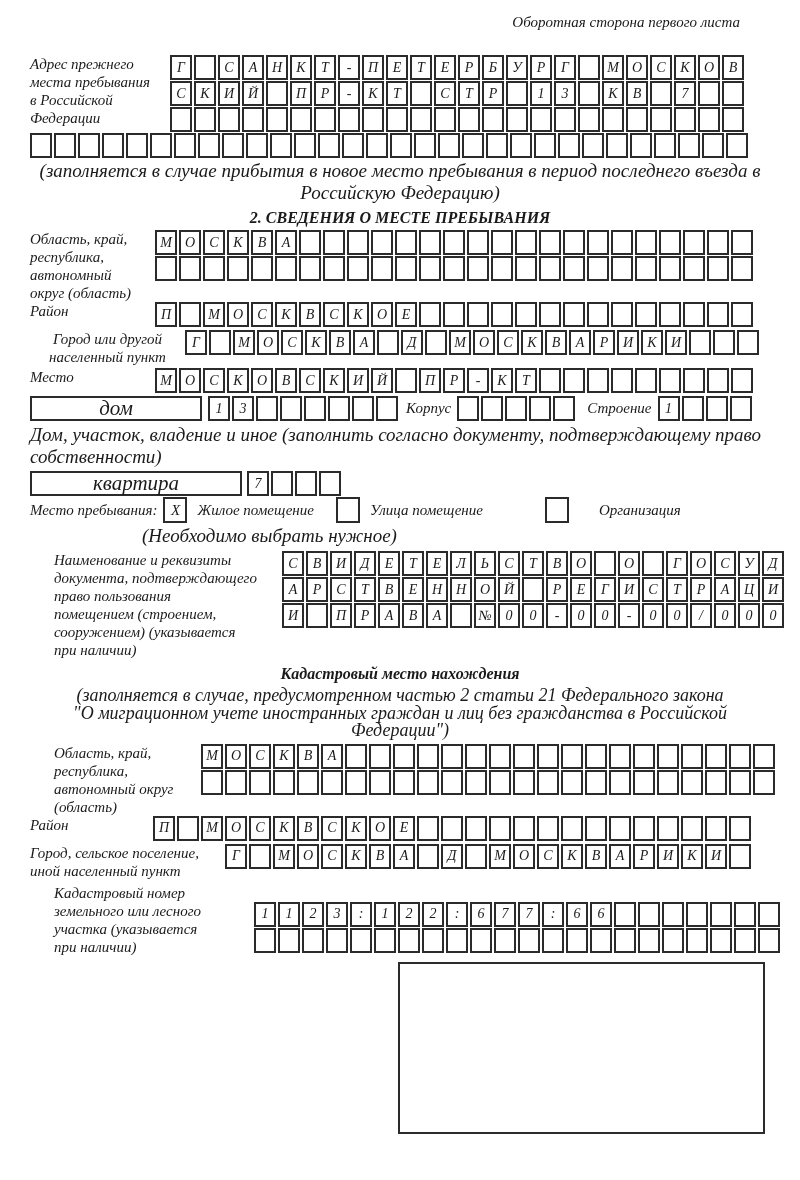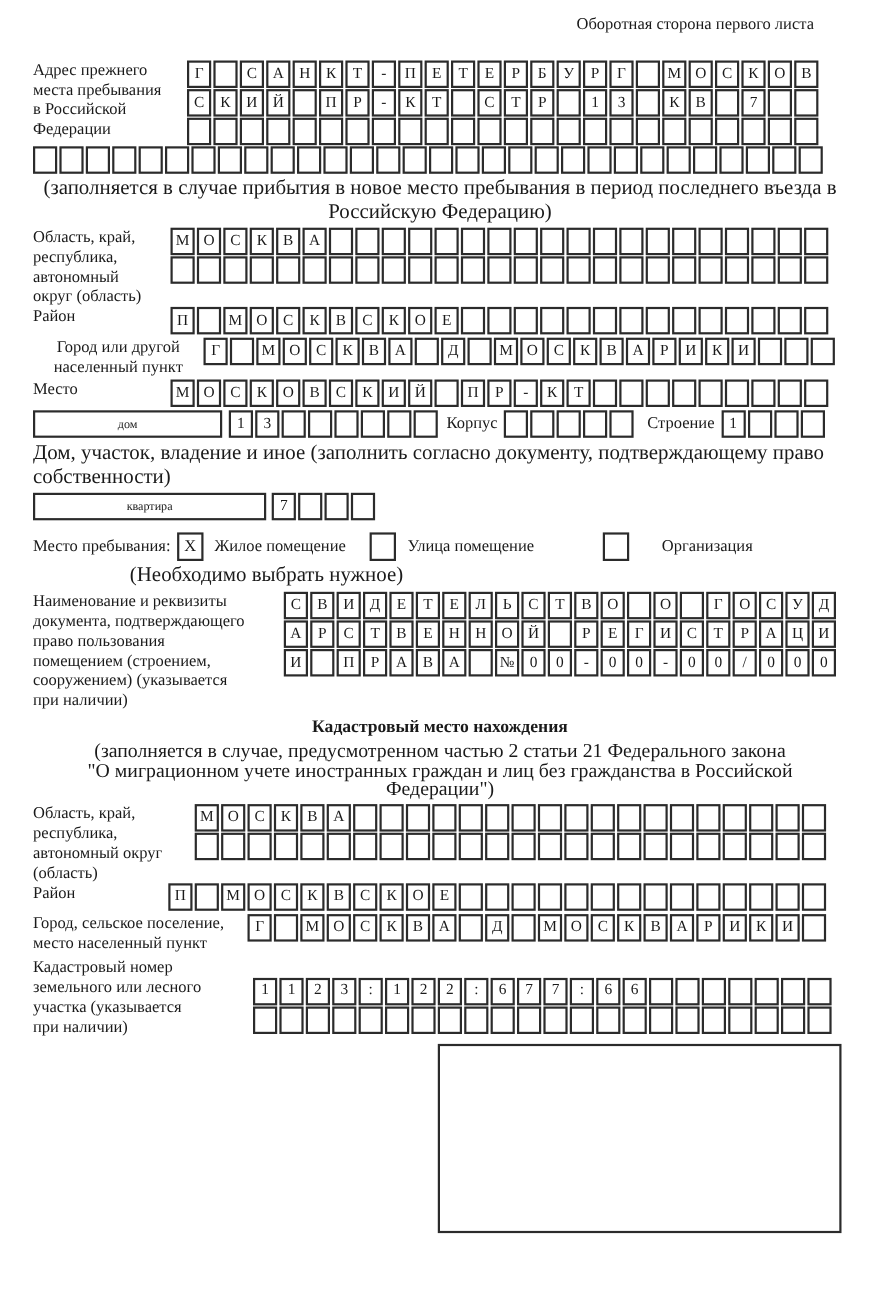--- a/index.html
+++ b/index.html
@@ -1,55 +1,55 @@
 <!DOCTYPE html>
 <html><head>
 <meta charset="utf-8">
 <style>
   html,body{margin:0;padding:0;background:#fff;}
   body{
     width:800px;height:1180px;overflow:hidden;
     font-family:"Liberation Serif","DejaVu Serif",serif;
     color:#1a1a1a;
   }
-  .page{position:relative;width:740px;margin:0 auto;padding-top:14px;}
+  .page{position:relative;width:740px;margin:0 auto;padding-top:14px;font-style:italic;}
   .header-note{text-align:right;padding-right:30px;font-size:15px;}
   .caption{font-size:19px;margin-top:2px;}
   .center{text-align:center;}
   .sec-title{font-weight:bold;font-size:16px;text-align:center;margin-top:5px;}
   .frow{display:flex;align-items:flex-start;}
   .flabel{font-size:15px;line-height:18px;white-space:pre-line;flex:0 0 auto;}
   .w140{width:140px;} .w125{width:125px;} .w155{width:155px;text-align:center;}
   .w147{width:147px;} .w123{width:123px;} .w195{width:195px;} .w200{width:200px;} .w228{width:228px;}
   .rows{flex:1 1 auto;}
   .cellrow{display:flex;margin-bottom:1px;}
   .cbox{
     display:inline-flex;align-items:center;justify-content:center;
     width:18px;height:21px;border:2px solid #2b2b2b;margin-right:2px;
     font-size:14px;background:#fff;flex:0 0 auto;
   }
   .widebox{
     display:inline-flex;align-items:center;justify-content:center;
-    height:21px;border:2px solid #2b2b2b;font-size:11px;background:#fff;flex:0 0 auto;
+    height:21px;border:2px solid #2b2b2b;font-size:21px;background:#fff;flex:0 0 auto;
   }
   .domrow{display:flex;align-items:flex-start;margin-top:2px;}
   .inline-label{font-size:15px;line-height:25px;flex:0 0 auto;}
-  .place-row{display:flex;align-items:center;margin-top:10px;font-size:15px;}
+  .place-row{display:flex;align-items:center;margin-top:0;font-size:15px;}
   .checkbox{
     display:inline-flex;align-items:center;justify-content:center;
     width:20px;height:22px;border:2px solid #2b2b2b;font-size:15px;flex:0 0 auto;
   }
   .subtitle{font-size:18px;line-height:17.5px;text-align:center;white-space:pre-line;margin-top:4px;}
   .fact-title{font-weight:bold;font-size:16px;text-align:center;margin-top:6px;}
   .stamp-box{width:363px;height:168px;border:2px solid #2b2b2b;margin-left:368px;margin-top:6px;}
   .stamp-caption{
     margin-left:330px;width:440px;text-align:center;
     font-size:14px;line-height:18px;white-space:pre-line;margin-top:6px;
   }
-  .mt2{margin-top:2px;} .mt3{margin-top:3px;} .mt4{margin-top:4px;}
+  .mt2{margin-top:2px;} .mt3{margin-top:3px;} .mt4{margin-top:4px;margin-left:24px;}
   .gap6{width:6px;flex:0 0 auto;} .gap10{width:10px;flex:0 0 auto;}
 </style>
 </head>
 <body>
 
 <div class="page">
 
   <div class="header-note">Оборотная сторона первого листа</div>
 
   <div class="frow" style="margin-top:24px">
@@ -165,20 +165,21 @@
       <span class="cbox"></span>
       <span class="cbox"></span>
       <span class="cbox"></span>
       <span class="cbox"></span>
       <span class="cbox"></span>
       <span class="cbox"></span>
       <span class="cbox"></span>
     </div>
   <div class="caption center">(заполняется в случае прибытия в новое место пребывания в период последнего въезда в Российскую Федерацию)</div>
 
+  <div class="sec-title">2. СВЕДЕНИЯ О МЕСТЕ ПРЕБЫВАНИЯ</div>
 
   <div class="frow mt3">
     <div class="flabel w125">Область, край,
 республика,
 автономный
 округ (область)</div>
     <div class="rows">
       <div class="cellrow">
           <span class="cbox">М</span>
           <span class="cbox">О</span>
@@ -383,21 +384,21 @@
       </span>
     <span class="gap10"></span>
     <span>Улица помещение</span>
     <span style="width:62px;flex:0 0 auto"></span>
     <span class="checkbox">
         <span></span>
       </span>
     <span style="width:30px;flex:0 0 auto"></span>
     <span>Организация</span>
   </div>
-  <div class="caption" style="margin-left:88px">(Необходимо выбрать нужное)</div>
+  <div class="caption" style="margin-left:112px">(Необходимо выбрать нужное)</div>
 
   <div class="frow mt4">
     <div class="flabel w228">Наименование и реквизиты
 документа, подтверждающего
 право пользования
 помещением (строением,
 сооружением) (указывается
 при наличии)</div>
     <div class="rows">
       <div class="cellrow">
@@ -563,21 +564,21 @@
         <span class="cbox"></span>
         <span class="cbox"></span>
         <span class="cbox"></span>
         <span class="cbox"></span>
         <span class="cbox"></span>
       </div>
   </div>
 
   <div class="frow mt2">
     <div class="flabel w195">Город, сельское поселение,
-место населенный пункт</div>
+иной населенный пункт</div>
     <div class="cellrow">
         <span class="cbox">Г</span>
         <span class="cbox"></span>
         <span class="cbox">М</span>
         <span class="cbox">О</span>
         <span class="cbox">С</span>
         <span class="cbox">К</span>
         <span class="cbox">В</span>
         <span class="cbox">А</span>
         <span class="cbox"></span>

